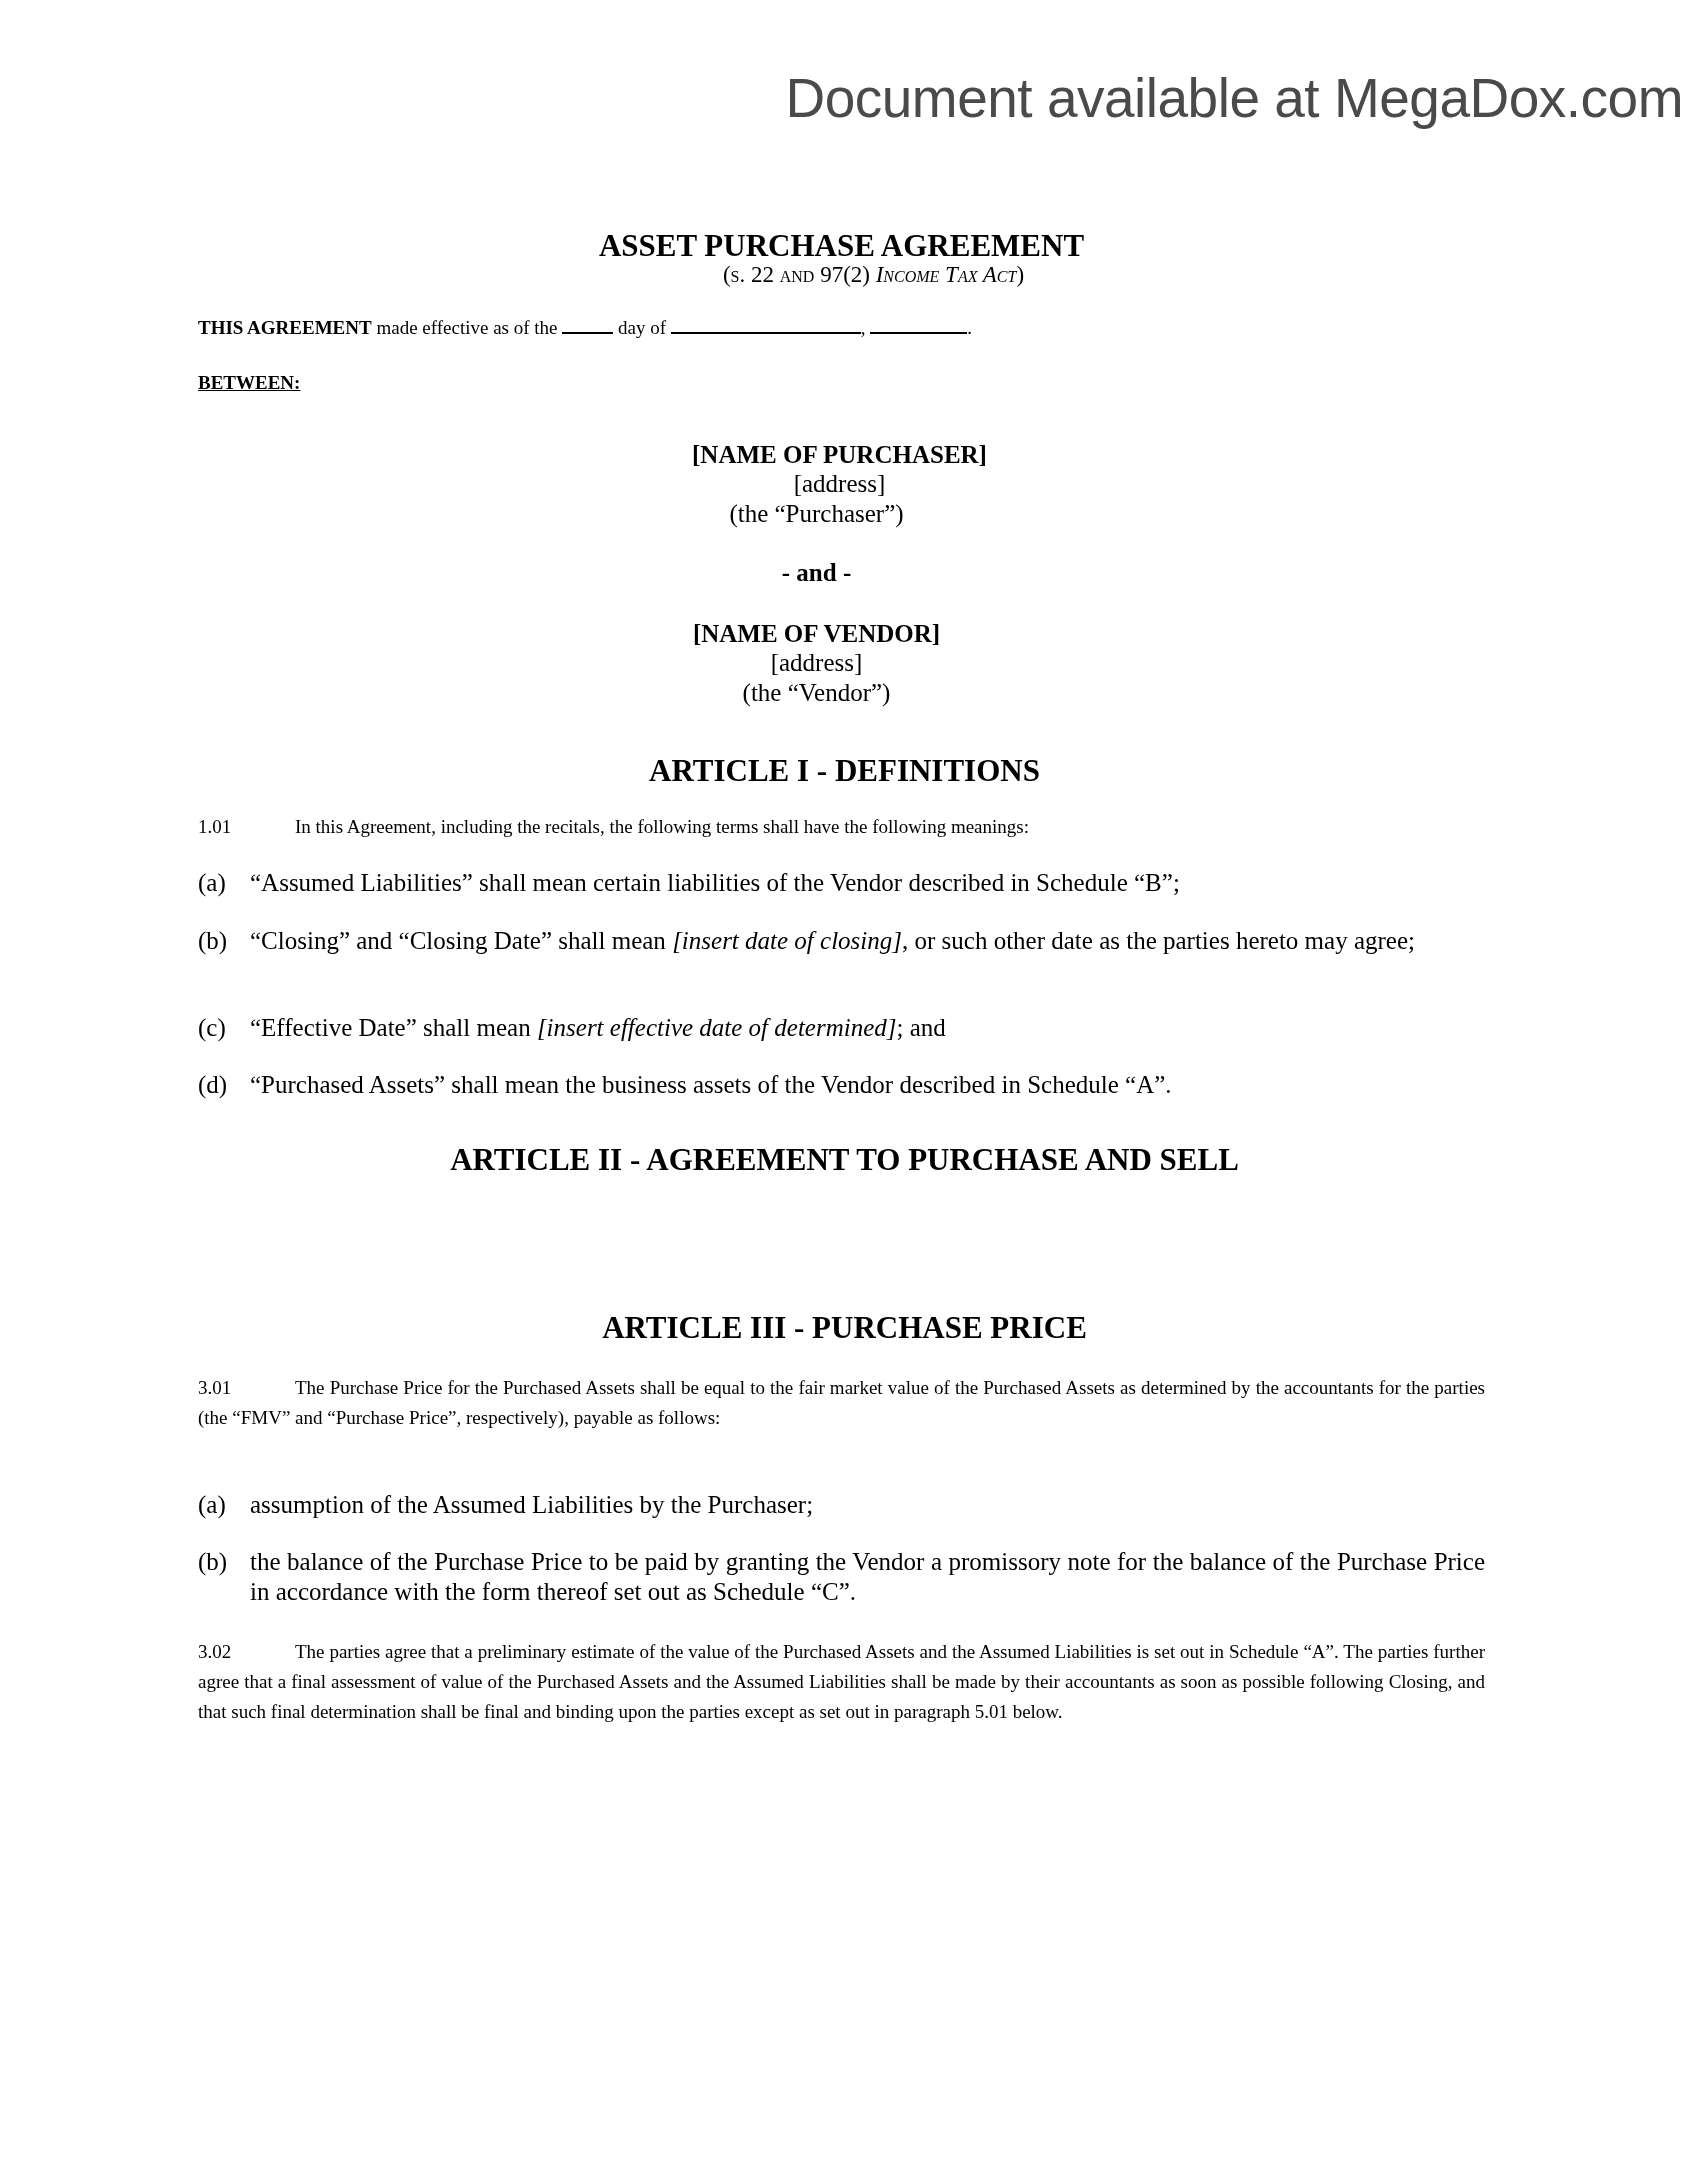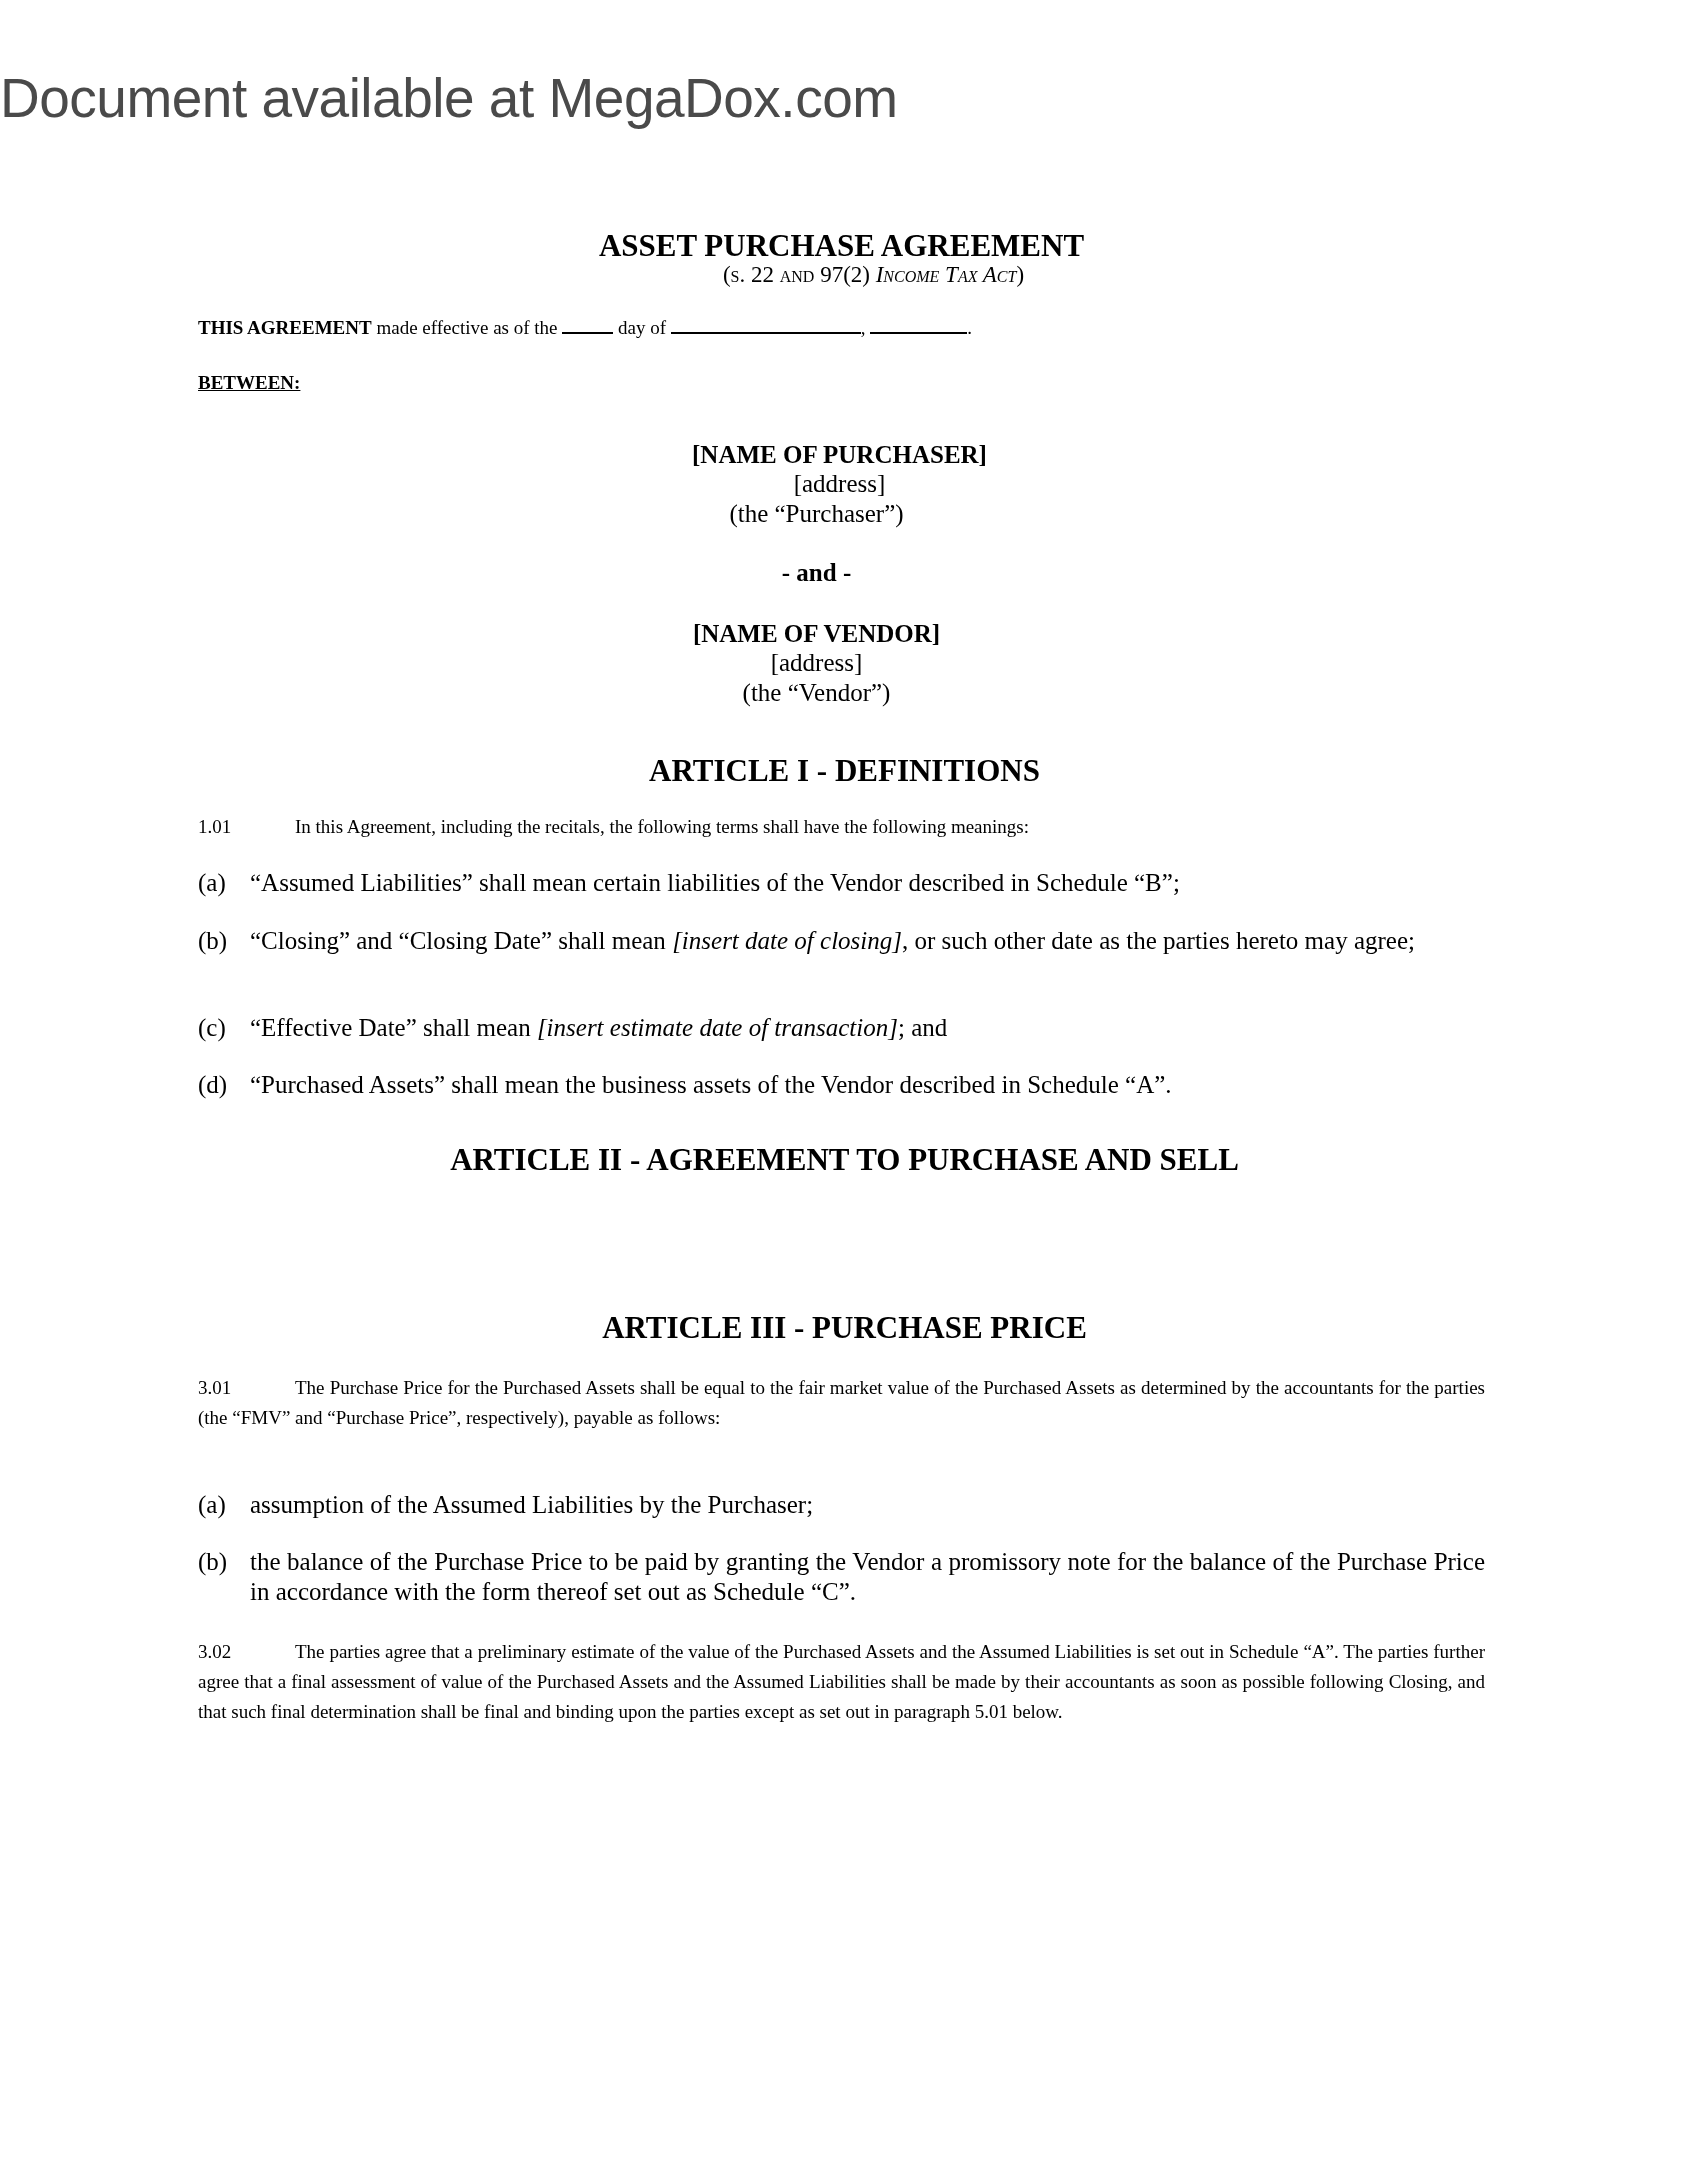--- a/index.html
+++ b/index.html
@@ -1,19 +1,19 @@
 <!DOCTYPE html>
 <html><head>
 <meta charset="utf-8">
 <style>
   html, body { margin: 0; padding: 0; background: #ffffff; }
   body { width: 1683px; height: 2178px; position: relative; overflow: hidden; color: #000; }
   .page { position: absolute; left: 0; top: 0; width: 1683px; height: 2178px; background: #fff; }
   .watermark {
-    position: absolute; left: 0; top: 71px; width: 1683px; text-align: left;
+    position: absolute; left: 0; top: 71px; width: 1683px; text-align: right;
     font-family: "Liberation Sans", sans-serif; font-size: 55px; color: #4a4a4a;
     letter-spacing: -0.5px; line-height: 1;
   }
   .center { position: absolute; left: 0; width: 1683px; text-align: center; line-height: 1; }
   .doc-title { font-family: "Liberation Serif", serif; font-weight: bold; font-size: 31px; top: 230px; }
   .doc-subtitle { font-family: "Liberation Serif", serif; font-size: 23px; top: 263px; font-variant: small-caps; padding-left: 32px; }
   .doc-subtitle .it { font-style: italic; }
   .line { position: absolute; left: 198px; width: 1287px; font-family: "Liberation Serif", serif; font-size: 19px; line-height: 1; white-space: nowrap; }
   .b { font-weight: bold; }
   .blank { display: inline-block; border-bottom: 2px solid #000; height: 18px; vertical-align: baseline; }
@@ -66,21 +66,21 @@
     <div class="txt">“Assumed Liabilities” shall mean certain liabilities of the Vendor described in Schedule “B”;</div>
   </div>
 
   <div class="item" style="top:926px;">
     <span class="lbl">(b)</span>
     <div class="txt"><span>“Closing” and “Closing Date” shall mean </span><span class="it">[insert date of closing]</span><span>, or such other date as the parties hereto may agree;</span></div>
   </div>
 
   <div class="item" style="top:1013px;">
     <span class="lbl">(c)</span>
-    <div class="txt"><span>“Effective Date” shall mean </span><span class="it">[insert estimate date of transaction]</span><span>; and</span></div>
+    <div class="txt"><span>“Effective Date” shall mean </span><span class="it">[insert effective date of determined]</span><span>; and</span></div>
   </div>
 
   <div class="item" style="top:1070px;">
     <span class="lbl">(d)</span>
     <div class="txt">“Purchased Assets” shall mean the business assets of the Vendor described in Schedule “A”.</div>
   </div>
 
   <div class="center article" style="top:1144px; left:3px;">ARTICLE II - AGREEMENT TO PURCHASE AND SELL</div>
 
 

